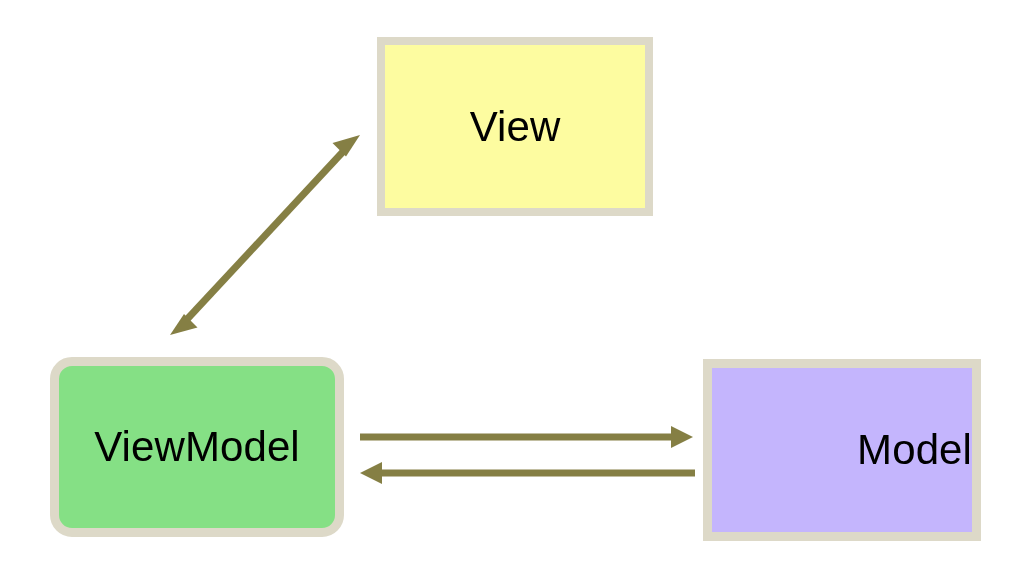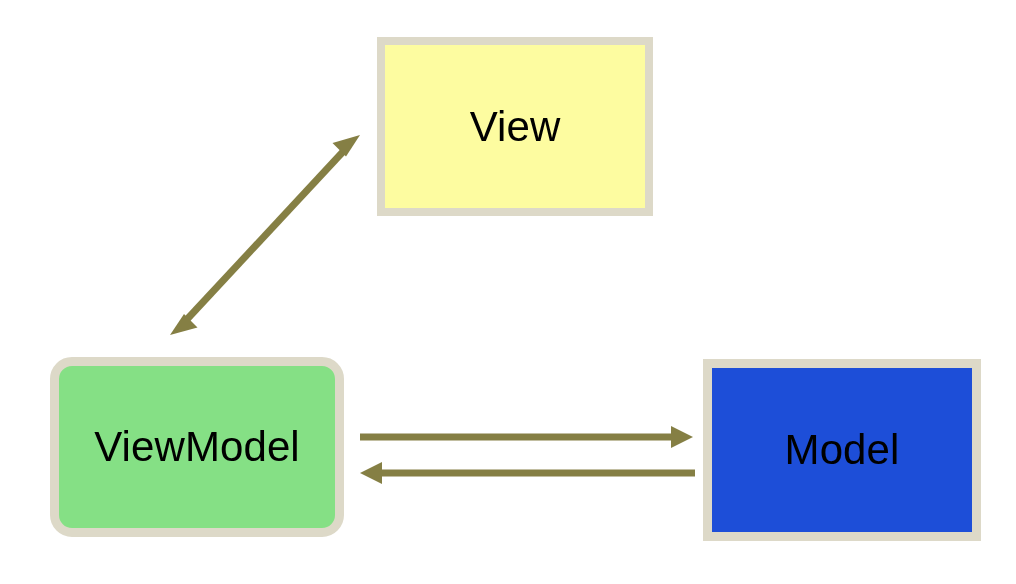--- a/index.html
+++ b/index.html
@@ -102,17 +102,17 @@
   </svg>
 
   <div class="node" id="node-view" style="left: 377px; top: 37px; width: 276px; height: 179px; background: rgb(253, 252, 160); border-color: rgb(221, 217, 200);">
     <span class="node-label">View</span>
   </div>
 
   <div class="node" id="node-viewmodel" style="left: 50px; top: 357px; width: 294px; height: 180px; background: rgb(133, 224, 133); border-color: rgb(221, 217, 200); border-radius: 22px;">
     <span class="node-label">ViewModel</span>
   </div>
 
-  <div class="node" id="node-model" style="left: 703px; top: 359px; width: 278px; height: 182px; background: #1d4ed8; border-color: rgb(221, 217, 200);">
+  <div class="node" id="node-model" style="left: 703px; top: 359px; width: 278px; height: 182px; background: #c4b5fd; border-color: rgb(221, 217, 200); justify-content: flex-end;">
     <span class="node-label">Model</span>
   </div>
 
 </div>
 
 </body></html>

